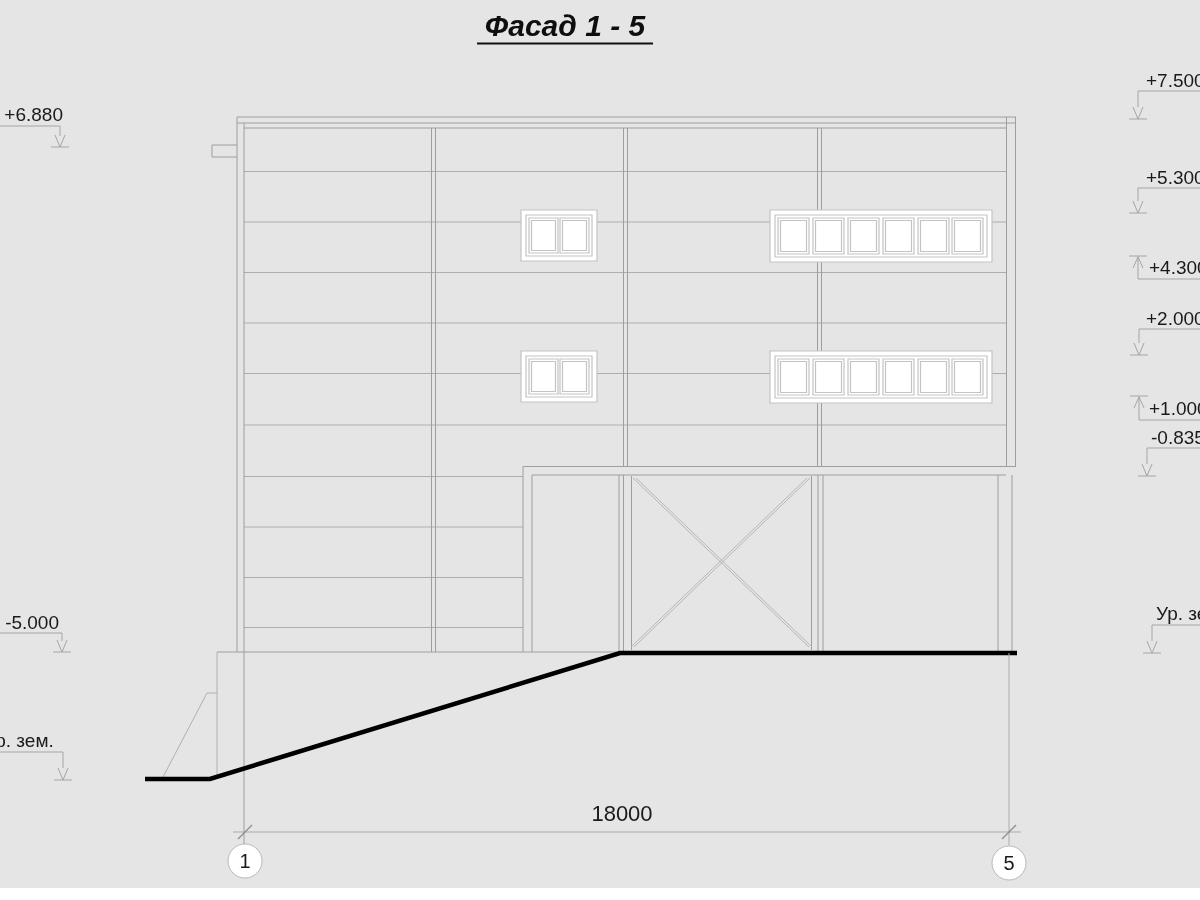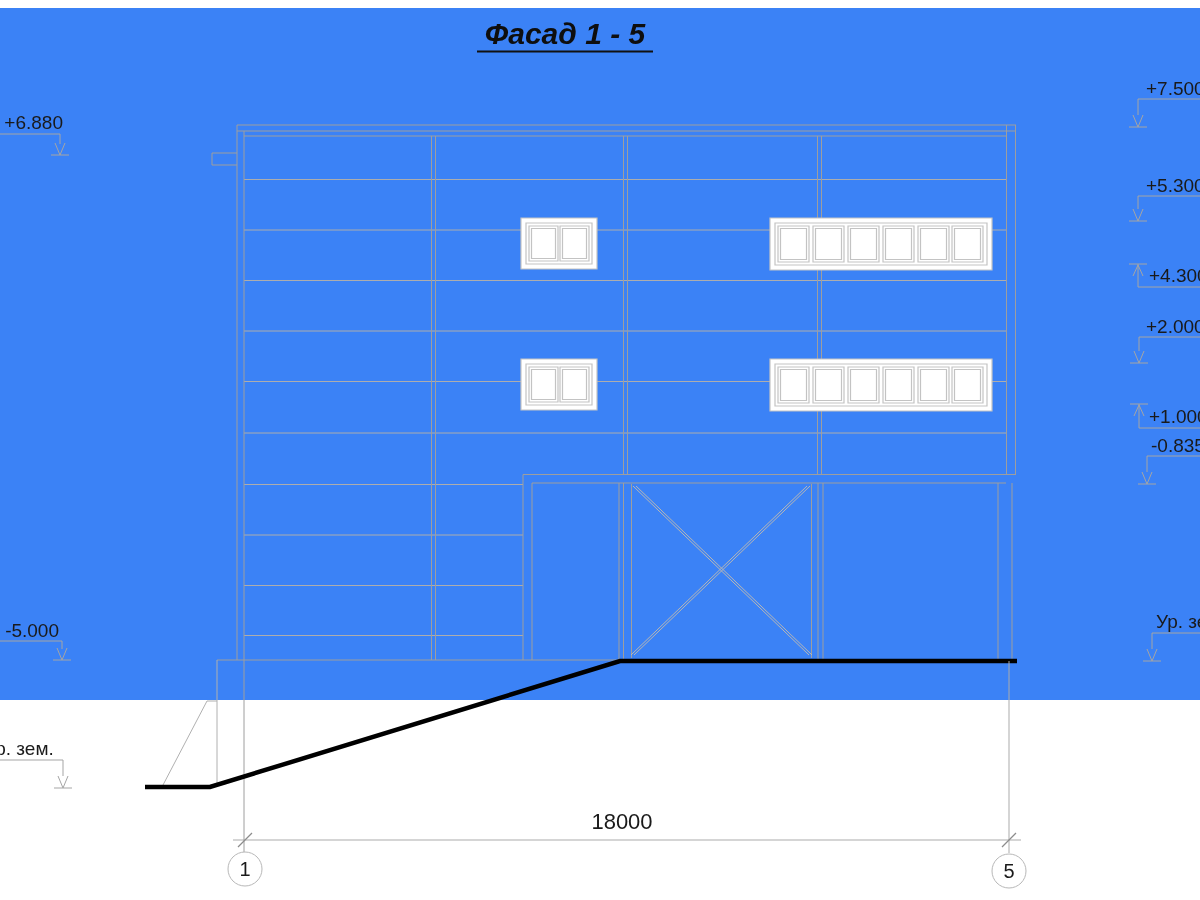--- a/index.html
+++ b/index.html
@@ -1,17 +1,17 @@
 <!DOCTYPE html>
 <html><head>
 <meta charset="utf-8">
 <style>
   html,body{margin:0;padding:0;background:#ffffff;}
   body{width:1200px;height:900px;overflow:hidden;font-family:"Liberation Sans",sans-serif;}
-  .stage{position:relative;width:1200px;height:692px;background:#3b82f6;margin-top:8px;}
+  .stage{position:relative;width:1200px;height:888px;background:#e5e5e5;}
   svg{display:block;}
   text{font-family:"Liberation Sans",sans-serif;fill:#1a1a1a;}
   .title-text{font-size:30px;font-style:italic;font-weight:bold;fill:#0e0e0e;}
   .mark-text{font-size:19px;}
   .dim-text{font-size:22px;}
   .axis-text{font-size:20px;}
 </style>
 </head>
 <body>
 

